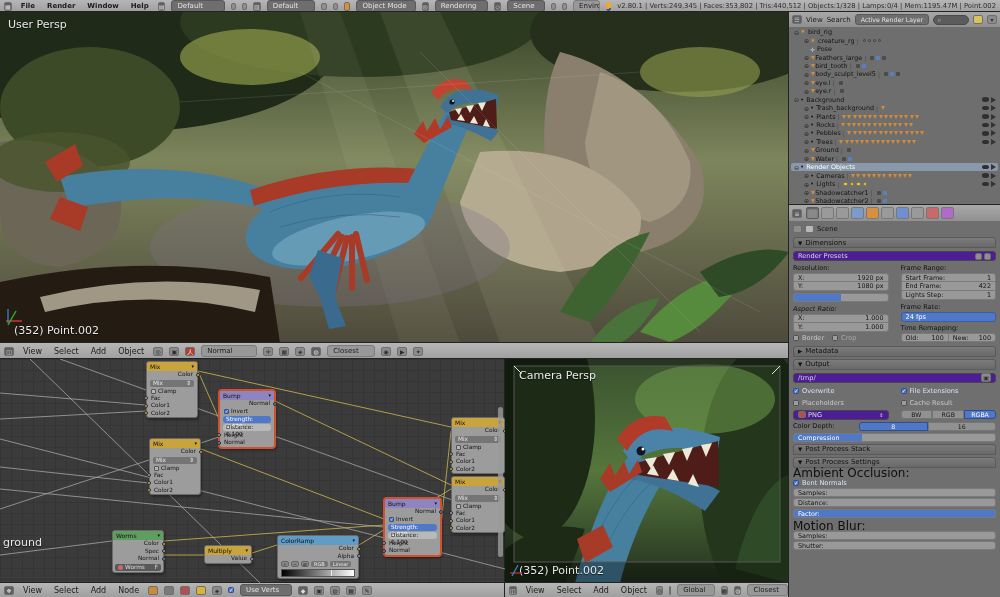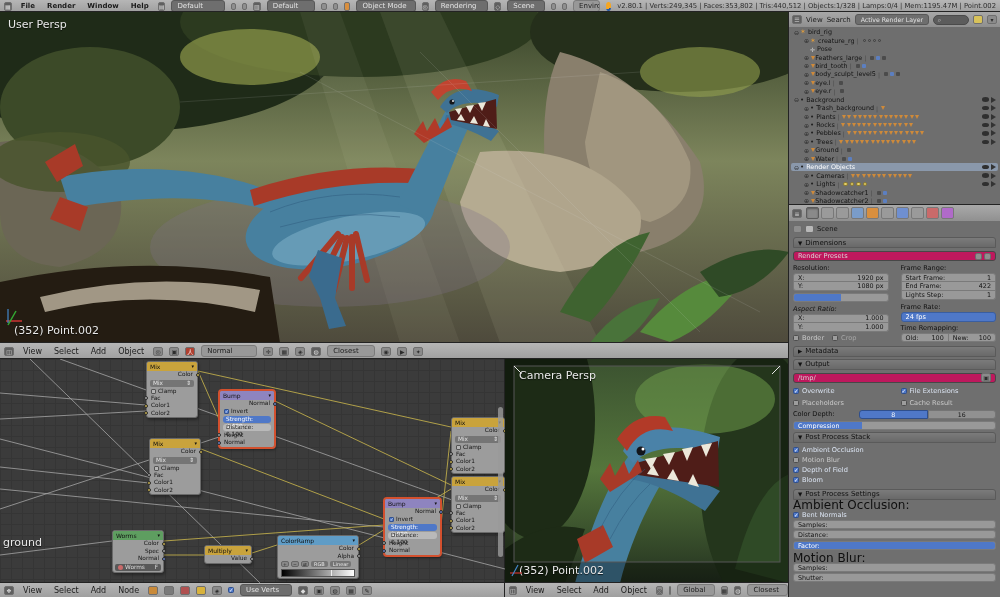--- a/index.html
+++ b/index.html
@@ -86,21 +86,21 @@
   .ptabs { height:16px; background:linear-gradient(#a9a9a9,#909090); display:flex; align-items:center; gap:2px; padding:0 3px; }
   .ptab { width:13px; height:12px; border-radius:2px; background:#9a9a9a; border:1px solid #787878;
           font-size:7px; line-height:11px; text-align:center; color:#333; }
   .ptab.active { background:#7d7d7d; border-color:#5c5c5c; box-shadow:inset 0 1px 2px rgba(0,0,0,.35); }
   .pbody { position:absolute; top:16px; left:0; right:0; bottom:0; padding:2px 4px 0 4px; font-size:6.8px; color:#161616; }
   .crumb { display:flex; align-items:center; gap:3px; height:12px; }
   .crumbic { width:9px; height:8px; background:#8d8d8d; border:1px solid #6d6d6d; border-radius:2px; }
   .ptitle { height:11px; background:linear-gradient(#7b7b7b,#696969); border:1px solid #5a5a5a; border-radius:3px 3px 0 0;
             display:flex; align-items:center; gap:3px; padding:0 4px; font-size:7px; color:#111; margin-top:2px; }
   .ptitle .arr { font-size:5.5px; }
-  .darkdrop { height:10px; background:#be185d; border:1px solid #474747; border-radius:3px; color:#d8d8d8;
+  .darkdrop { height:10px; background:#4c1d95; border:1px solid #474747; border-radius:3px; color:#d8d8d8;
               display:flex; align-items:center; padding:0 4px; font-size:6.6px; margin:3px 0; }
   .cols { display:flex; gap:12px; }
   .col { flex:1; min-width:0; }
   .plabel { height:9px; line-height:9px; font-size:6.6px; color:#101010; }
   .pfield { height:9px; background:#999; border:1px solid #7a7a7a; border-radius:3px; display:flex;
             justify-content:space-between; align-items:center; padding:0 4px; font-size:6.4px; margin-bottom:1.5px; color:#141414; }
   .pfield.stack-top { border-radius:3px 3px 0 0; margin-bottom:0; }
   .pfield.stack-bot { border-radius:0 0 3px 3px; border-top:none; }
   .pslider { position:relative; height:9px; background:#999; border:1px solid #7a7a7a; border-radius:3px;
              margin-bottom:1.5px; font-size:6.4px; overflow:hidden; }
@@ -925,55 +925,53 @@
       <div class="cols" style="margin-bottom:2px;">
         <div class="col pcheckrow">
           <span class="pbox"></span>
             <span class="pchecklab dim">Placeholders</span>
         </div>
         <div class="col pcheckrow">
           <span class="pbox"></span>
             <span class="pchecklab dim">Cache Result</span>
         </div>
       </div>
+      <div class="cols">
+        <div class="col">
+          <div class="darkdrop" style="margin:0 0 2px 0;">
+            <span class="hic" style="width:8px;height:7px;background:#b05050;margin-right:2px;"></span>
+            <span>PNG</span>
+            <span style="margin-left:auto;font-size:5px;">⇕</span>
+          </div>
+        </div>
+        <div class="col">
+          <div class="btnrow">
+            <span class="segbtn">BW</span>
+            <span class="segbtn">RGB</span>
+            <span class="segbtn on">RGBA</span>
+          </div>
+        </div>
+      </div>
       <div style="display:flex;align-items:center;gap:4px;margin-bottom:2px;">
         <span class="plabel" style="flex:0 0 62px;">Color Depth:</span>
         <div class="btnrow" style="flex:1;margin:0;">
           <span class="segbtn on">8</span>
           <span class="segbtn">16</span>
         </div>
       </div>
       <div class="pslider">
         <span class="fill" style="width:34%;"></span>
         <span class="lab">Compression</span>
         <span class="val">15%</span>
       </div>
 
       <div class="ptitle">
         <span class="arr">▼</span>
         <span>Post Process Stack</span>
       </div>
-      <div id="post-stack-rows" style="padding:2px 0;">
-          <div class="pcheckrow">
-            <span class="pbox on">✓</span>
-            <span class="pchecklab">Ambient Occlusion</span>
-          </div>
-          <div class="pcheckrow">
-            <span class="pbox"></span>
-            <span class="pchecklab dim">Motion Blur</span>
-          </div>
-          <div class="pcheckrow">
-            <span class="pbox on">✓</span>
-            <span class="pchecklab">Depth of Field</span>
-          </div>
-          <div class="pcheckrow">
-            <span class="pbox on">✓</span>
-            <span class="pchecklab">Bloom</span>
-          </div>
-        </div>
 
       <div class="ptitle">
         <span class="arr">▼</span>
         <span>Post Process Settings</span>
       </div>
       <div class="grouplab">Ambient Occlusion:</div>
       <div class="pcheckrow">
         <span class="pbox on">✓</span>
           <span class="pchecklab">Bent Normals</span>
       </div>

